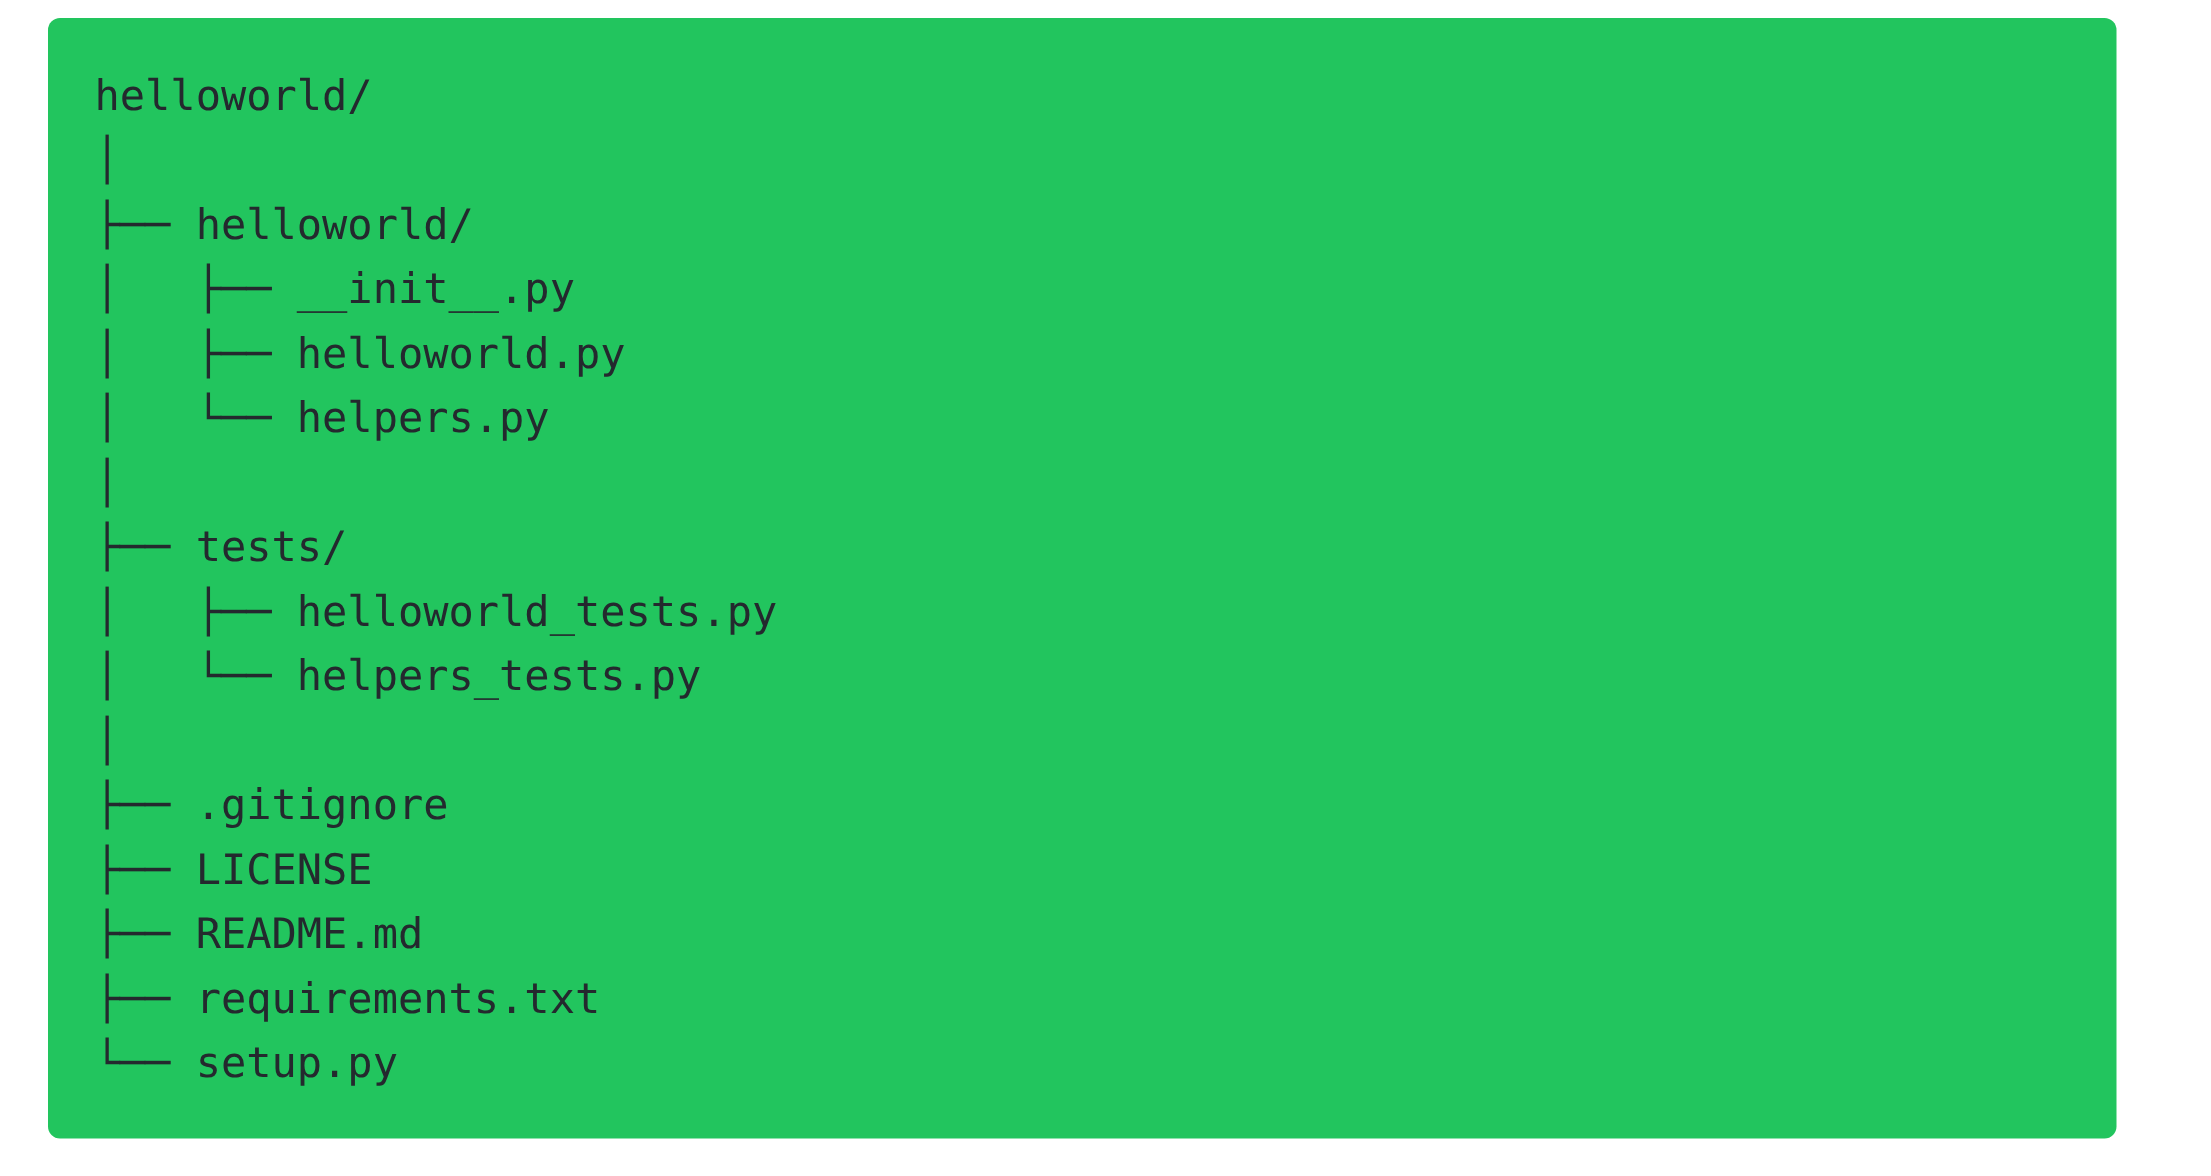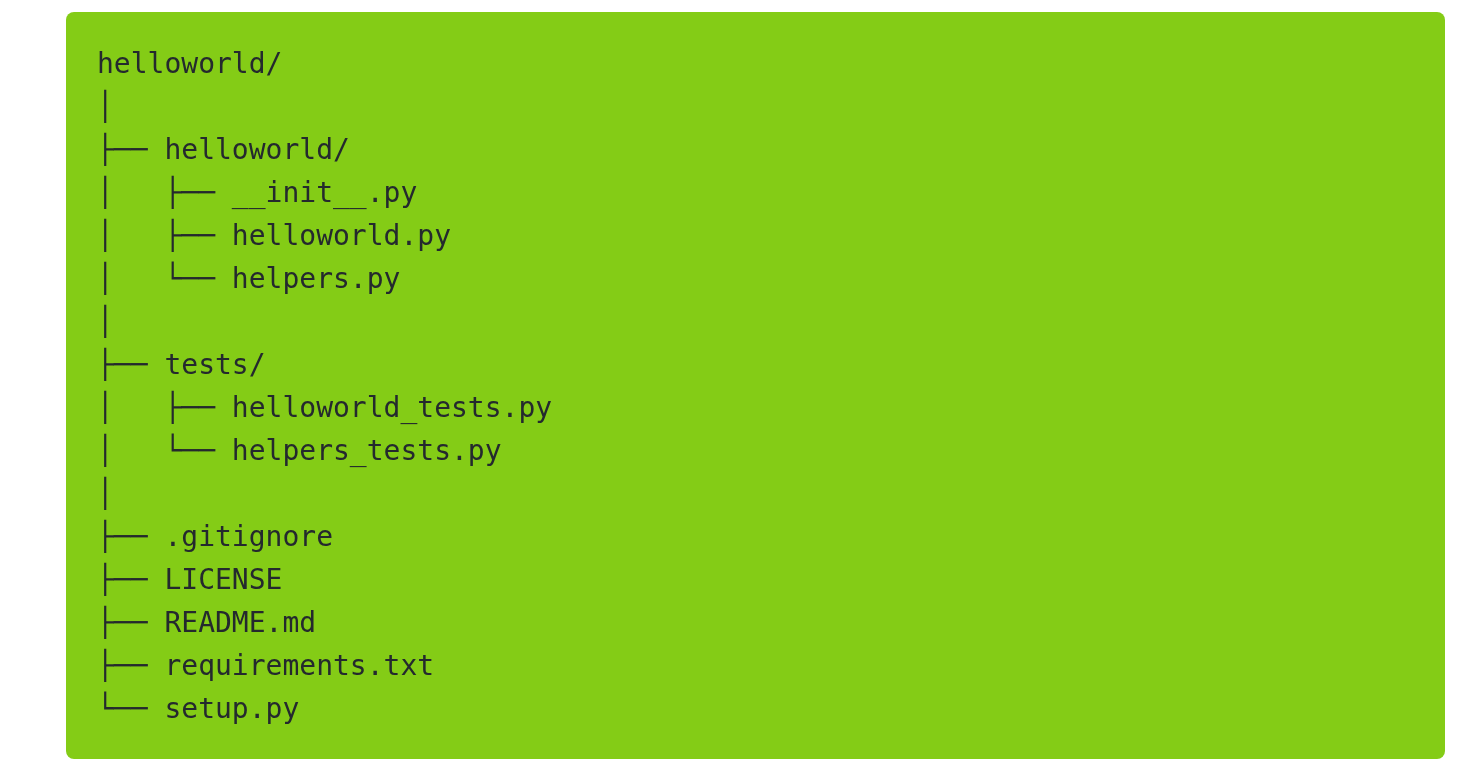--- a/index.html
+++ b/index.html
@@ -10,25 +10,25 @@
   }
   body {
     width: 1474px;
     height: 784px;
     overflow: hidden;
     font-family: "DejaVu Sans Mono", "Liberation Mono", monospace;
   }
 
   #tree-panel {
     position: absolute;
-    left: 66px;
+    left: 32px;
     top: 12px;
     width: 1379px;
     height: 747px;
-    background: #84cc16;
+    background: #22c55e;
     border-radius: 8px;
     box-sizing: border-box;
     overflow: hidden;
   }
 
   #tree-pre {
     position: absolute;
     left: 31px;
     top: 30px;
     margin: 0;

